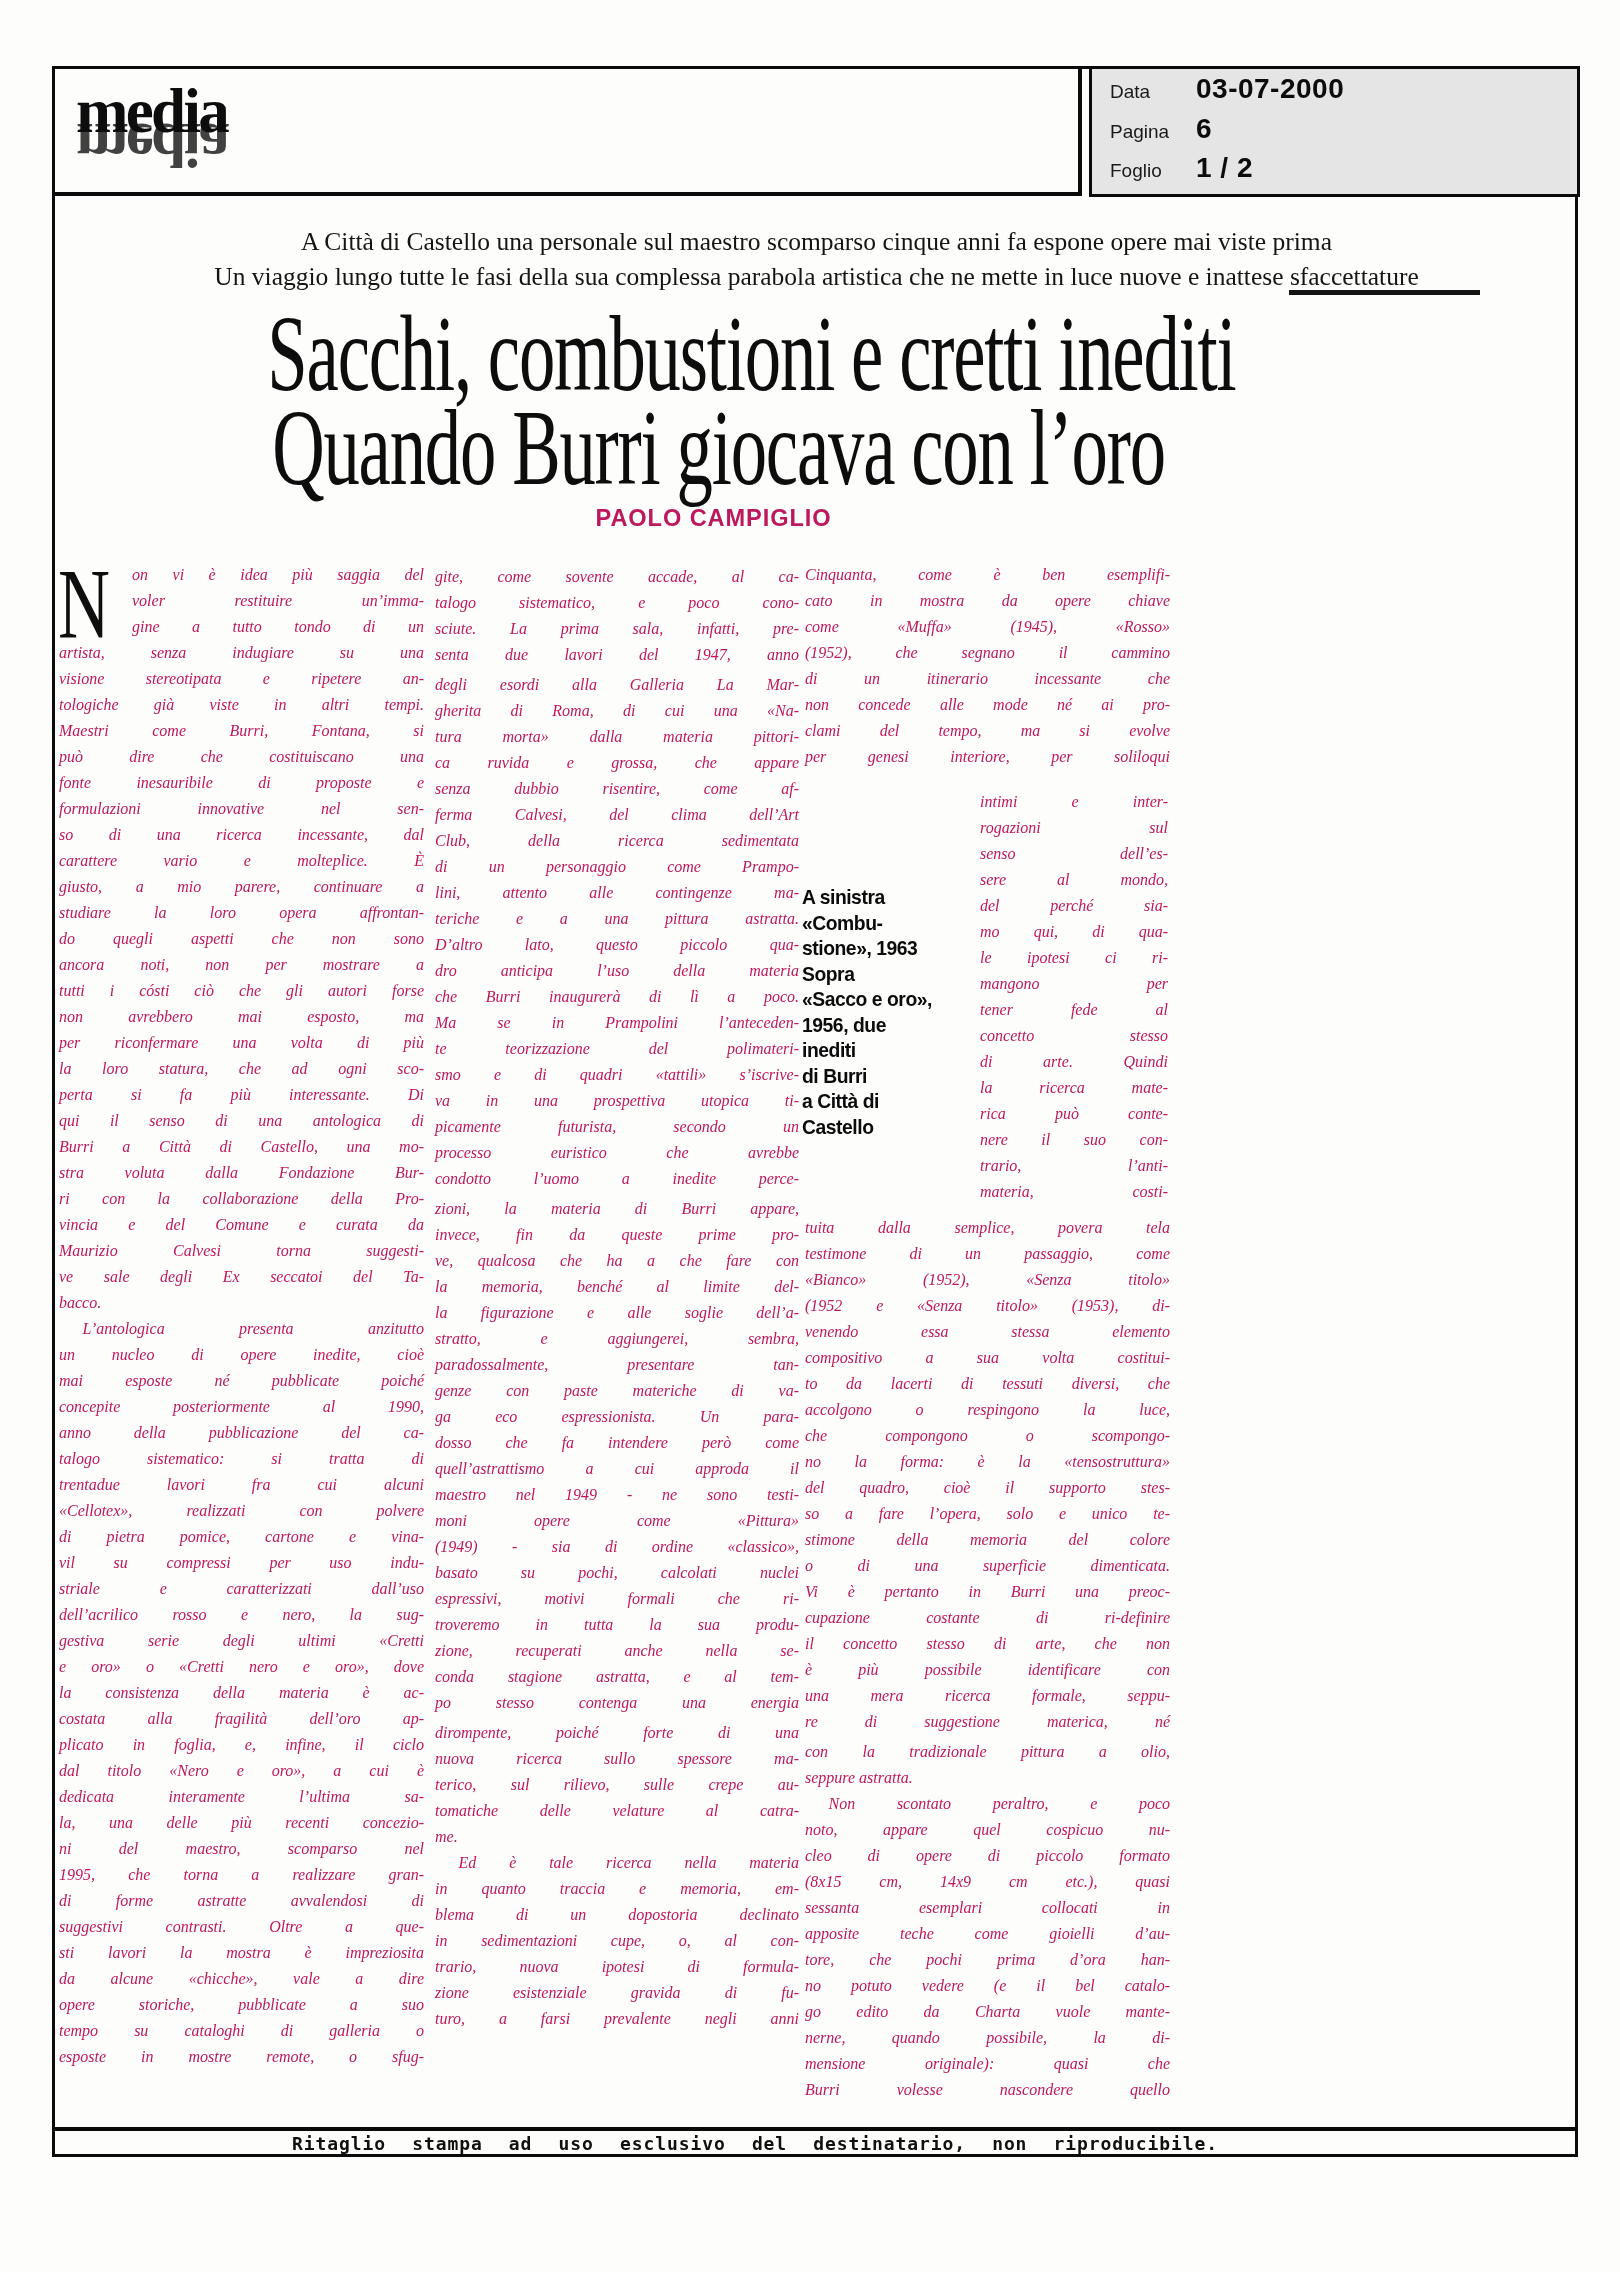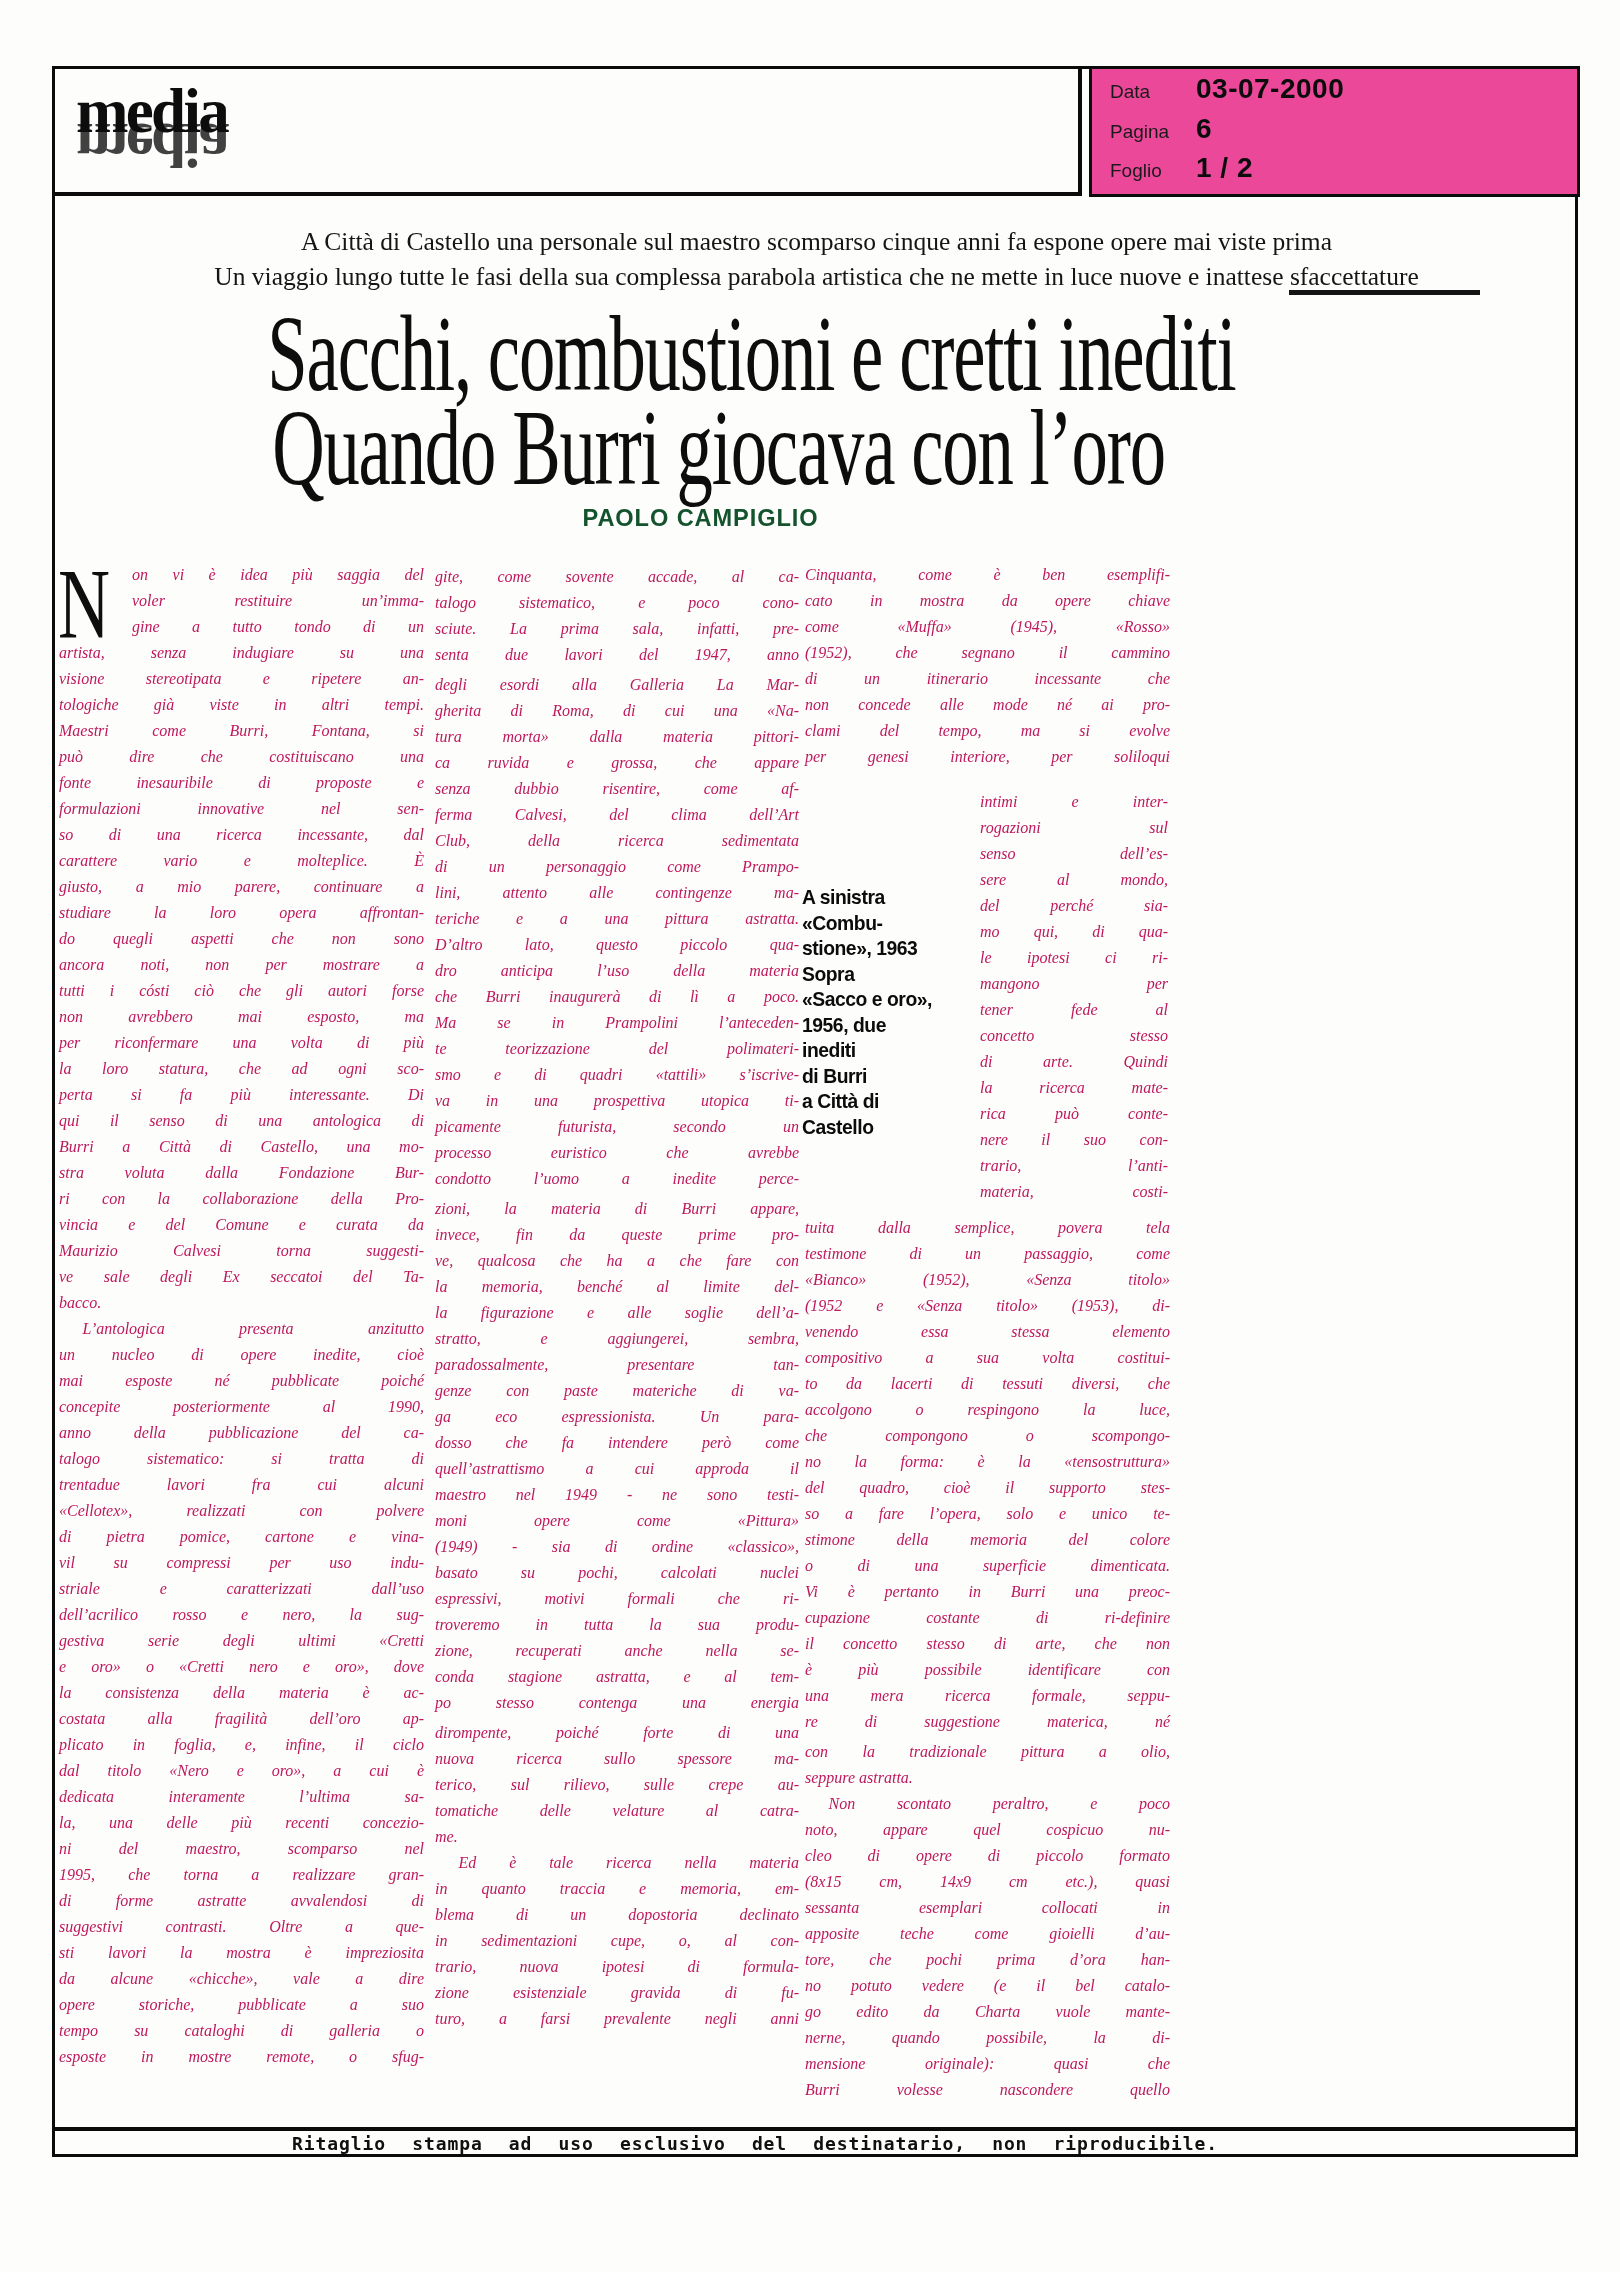--- a/index.html
+++ b/index.html
@@ -12,32 +12,32 @@
   .abs{position:absolute;}
   
   .page-border{left:52px;top:66px;width:1526px;height:2091px;border:3.6px solid #0b0b0b;box-sizing:border-box;background:transparent;}
   .header-divider{left:52px;top:192px;width:1030px;height:3.6px;background:#0b0b0b;}
   .header-vline{left:1078px;top:66px;width:3.6px;height:129px;background:#0b0b0b;}
   
   .logo{left:76px;top:90px;font-family:"Liberation Serif",serif;font-weight:700;font-size:63px;line-height:42px;letter-spacing:-2.7px;color:#0d0d0d;}
   .logo .refl{display:block;transform:scaleY(-1);margin-top:-8.2px;opacity:.78;filter:blur(0.4px);}
   .logo .main{display:block;}
   
-  .data-box{left:1089px;top:66px;width:491px;height:131px;border:3.6px solid #0b0b0b;box-sizing:border-box;background:#ec4899;
+  .data-box{left:1089px;top:66px;width:491px;height:131px;border:3.6px solid #0b0b0b;box-sizing:border-box;background:#e5e5e5;
     display:flex;flex-direction:column;justify-content:center;padding-left:18px;gap:1.8px;}
   .data-row{display:flex;align-items:baseline;height:38px;}
   .data-row .lbl{width:86px;font-family:"Liberation Sans",sans-serif;font-size:19px;color:#1a1a1a;}
   .data-row .val{font-family:"Liberation Sans",sans-serif;font-size:28px;font-weight:700;color:#0c0c0c;letter-spacing:0.5px;}
   
   .standfirst{left:82px;top:224px;width:1469px;text-align:center;font-size:25.5px;line-height:35px;color:#151515;}
   .standfirst-rule{left:1289px;top:290px;width:191px;height:4.5px;background:#141414;}
   
   .headline{left:55px;top:307px;width:1327px;text-align:center;font-size:107px;line-height:94px;font-weight:400;color:#0d0d0d;
     transform:scaleX(.68);transform-origin:50% 0;letter-spacing:-1.8px;white-space:nowrap;}
-  .byline{left:496px;top:505px;width:409px;text-align:center;font-family:"Liberation Sans",sans-serif;font-weight:700;font-size:23.6px;letter-spacing:0.9px;color:#14532d;}
+  .byline{left:509px;top:505px;width:409px;text-align:center;font-family:"Liberation Sans",sans-serif;font-weight:700;font-size:23.6px;letter-spacing:0.9px;color:#be185d;}
   
   .col{font-size:16px;color:#be185d;font-style:italic;}
   .tl{height:26px;line-height:26px;text-align:justify;text-align-last:justify;overflow:visible;}
   .tl.end{text-align-last:left;}
   .tl.ind{text-indent:23.6px;}
   .tl.gap{margin-top:4px;}
   .tl.dcl{padding-left:73px;}
   .col1{left:59px;top:562px;width:365px;}
   .col2{left:435px;top:564px;width:364px;}
   .col3t{left:805px;top:562px;width:365px;}

